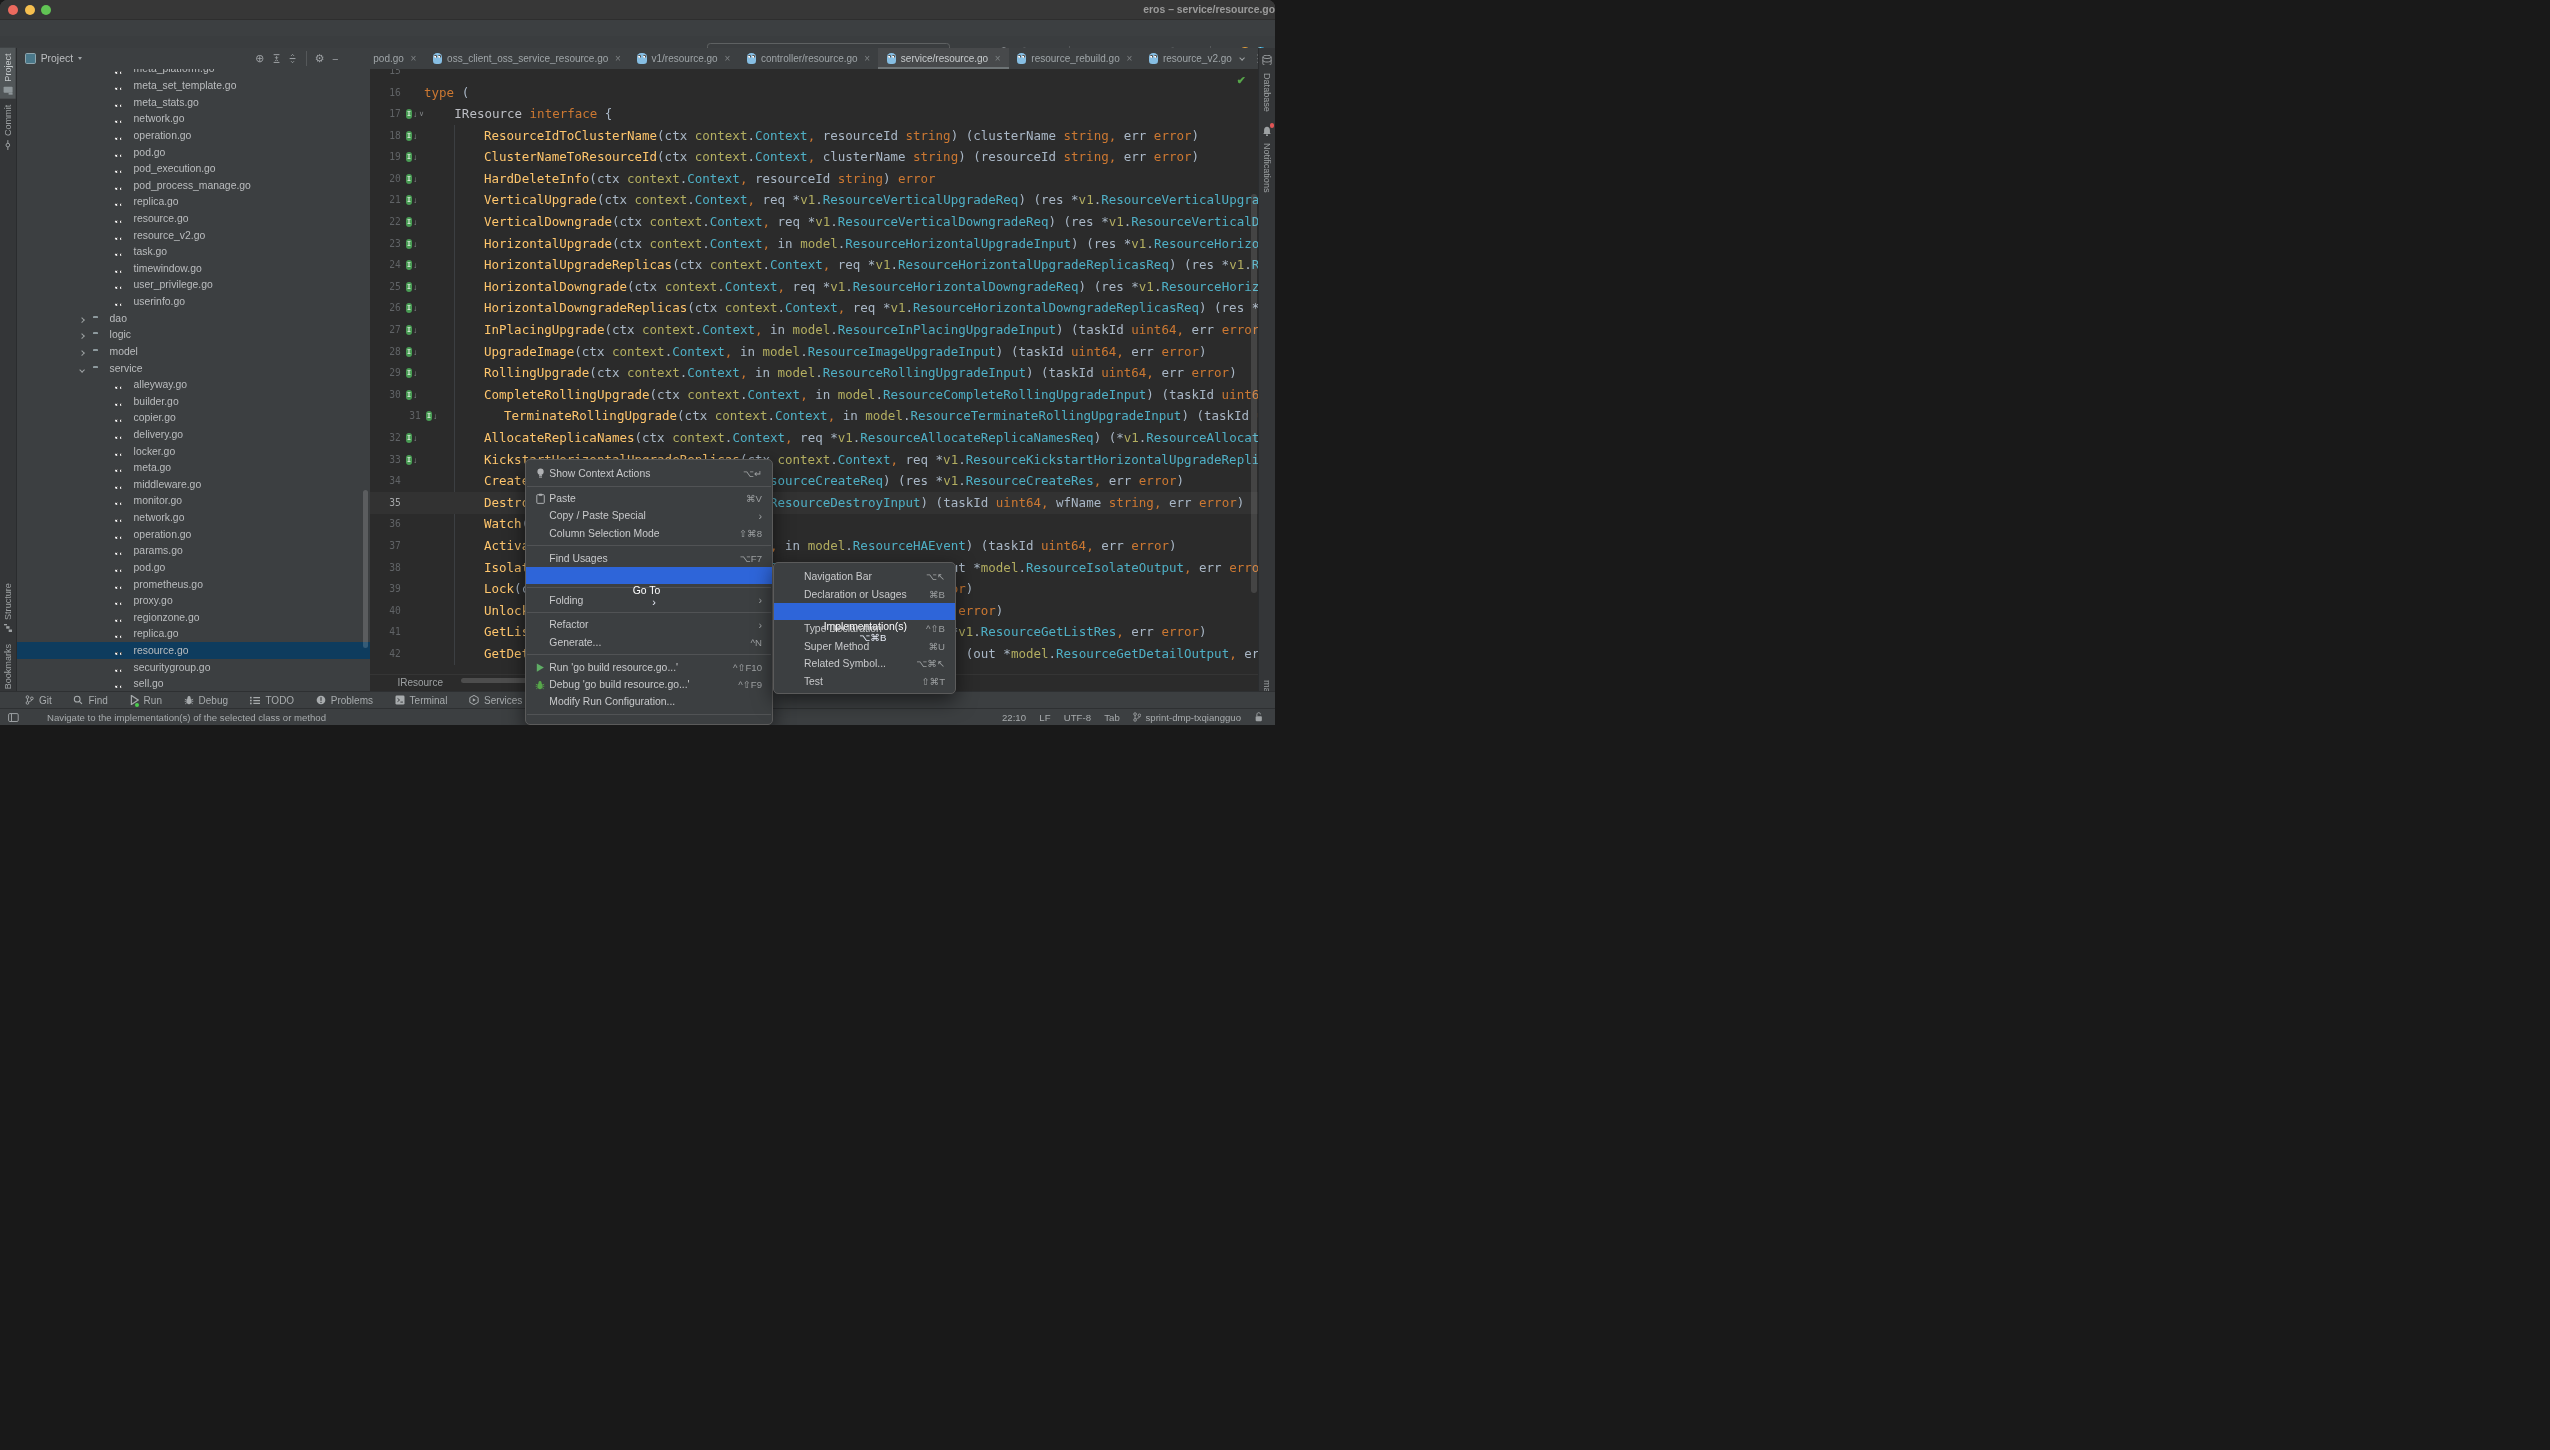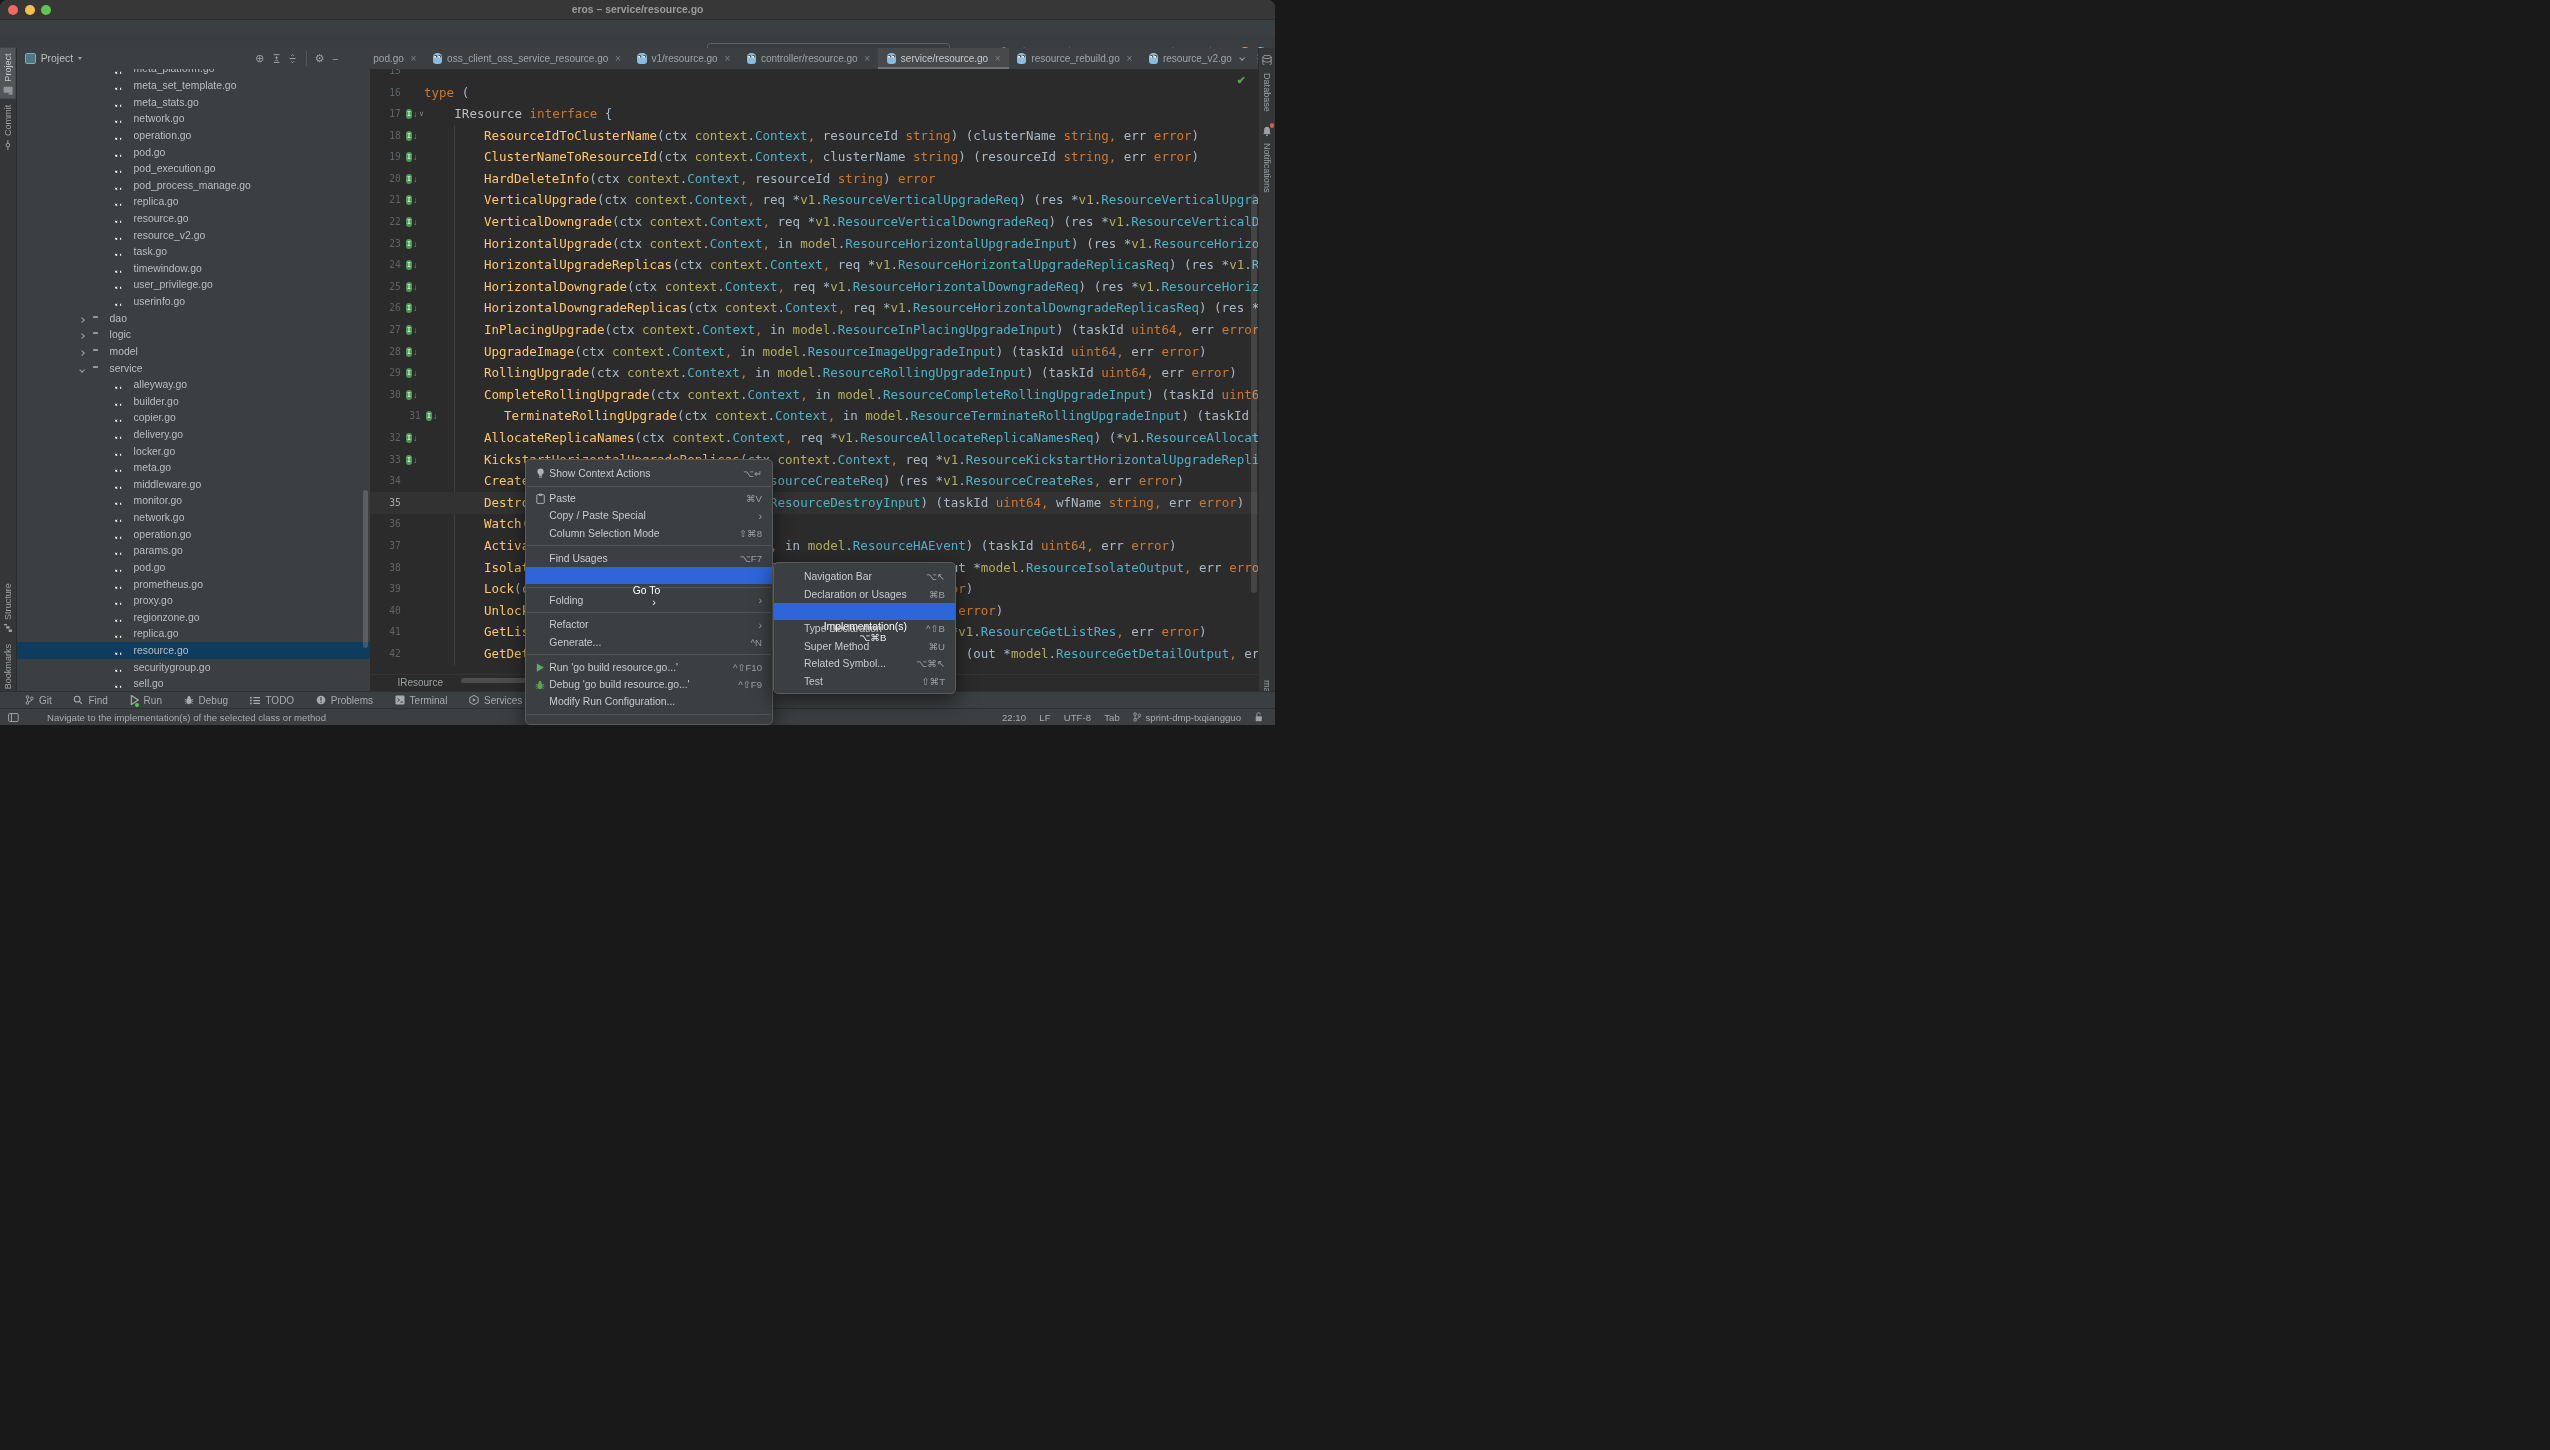--- a/index.html
+++ b/index.html
@@ -6,21 +6,21 @@
   body { background:#191919; font-family:"Liberation Sans", sans-serif; }
   .window { position:relative; width:1275px; height:725px; overflow:hidden;
             border-radius:7.5px 7.5px 0 0; background:#3C3F41; color:#A7ABAD; }
 
   
   .titlebar { position:absolute; left:0; top:0; width:100%; height:20px; background:#373737;
               border-bottom:0.8px solid #2e2e2e; display:flex; align-items:center; }
   .lights { display:flex; gap:6.6px; margin-left:8.3px; }
   .light { width:10px; height:10px; border-radius:50%; }
   .l-red{background:#EC6A5E}.l-yellow{background:#F5BF4F}.l-green{background:#61C454}
-  .win-title { position:absolute; left:0; right:0; text-align:center; font-size:10.4px;
+  .win-title { position:absolute; left:0; right:0; text-align:right; font-size:10.4px;
                font-weight:700; color:#9B9B9B; pointer-events:none; }
 
   
   .toolbar { position:absolute; left:0; top:36px; width:100%; height:28px; background:#3A3D3F;
              border-bottom:0.8px solid #313335; display:flex; align-items:flex-end; padding:0 8px; }
   .crumbs { display:flex; align-items:center; gap:5.8px; font-size:10px; color:#9FA3A6; }
   .crumb-root { font-weight:700; color:#BDBFC1; }
   .crumb-sep { color:#6F7375; font-size:9.1px; }
   .crumbs .gopher { margin:0 0.8px; }
   .tb-right { margin-left:auto; display:flex; align-items:center; gap:4.2px; }

